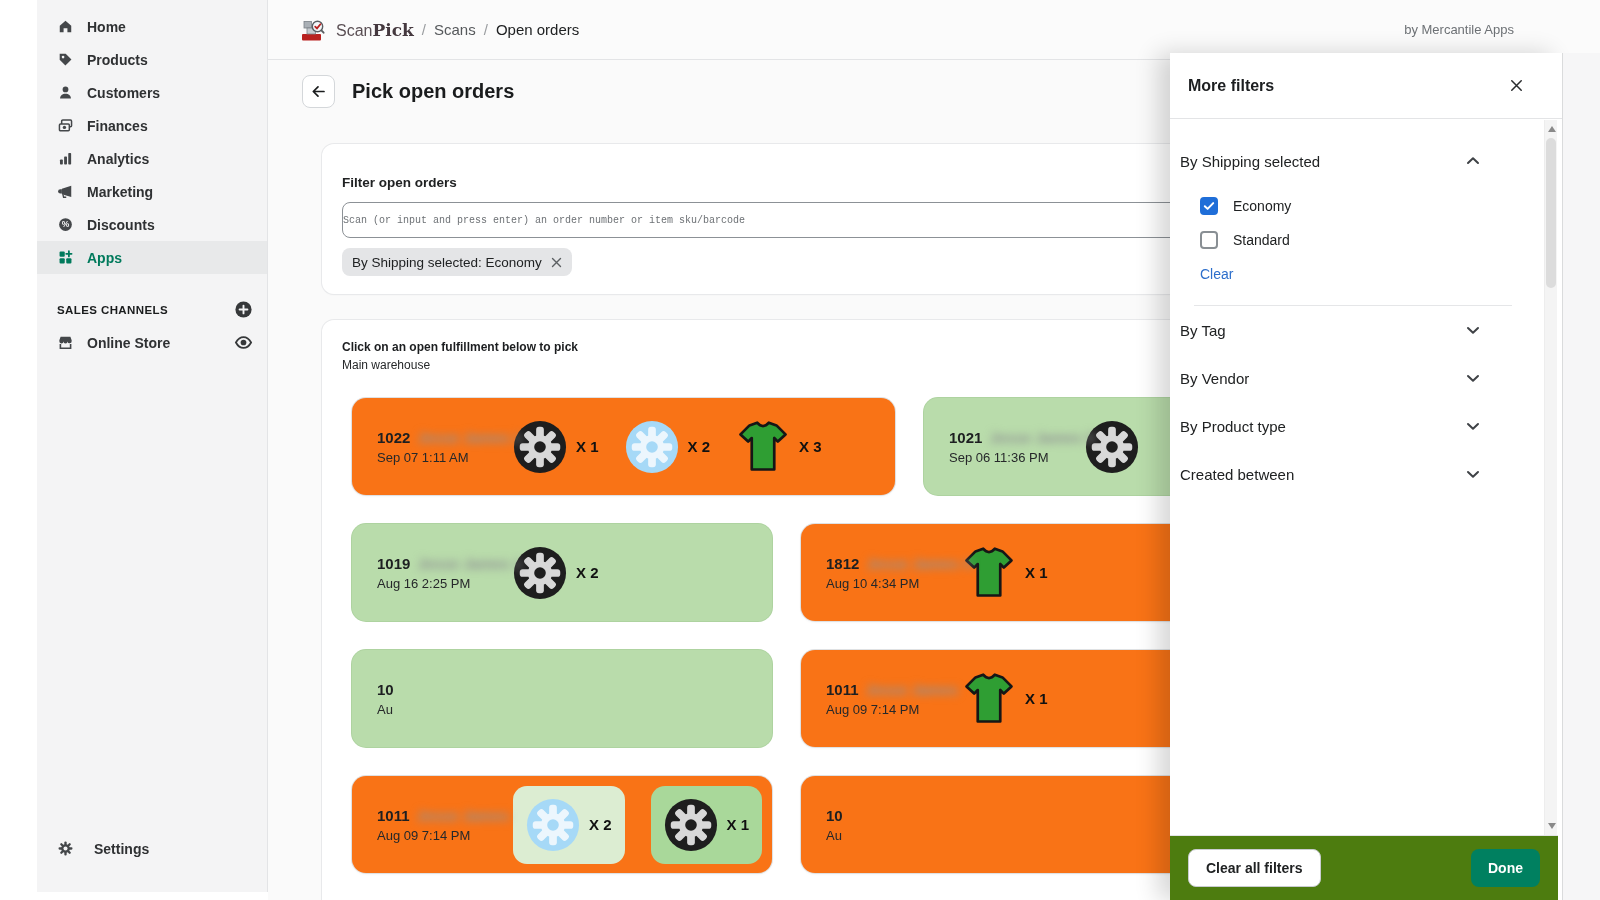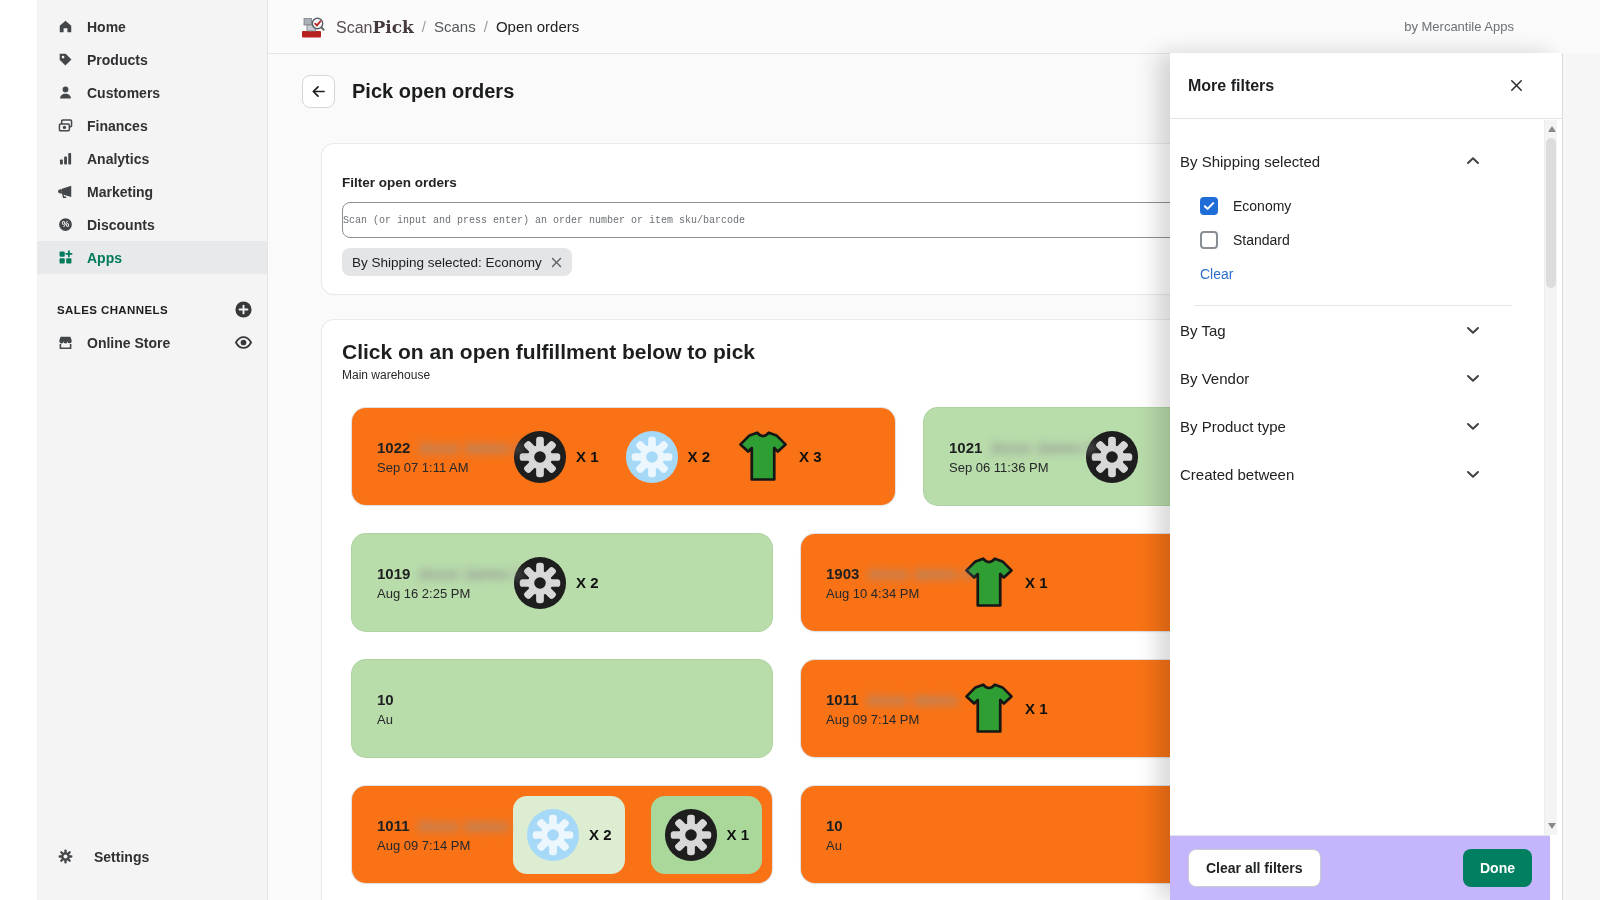--- a/index.html
+++ b/index.html
@@ -1,36 +1,36 @@
 <!DOCTYPE html>
 <html style="--accent-green: #008060; --checkbox-blue: #1f6ed8; --link-blue: #2c6ecb; --card-green: #b9dcab; --chip-light-green: #dcedd2; --chip-green: #a9d89a; --tshirt-green: #2f9e33; --gear-blue-bg: #a6d9f7;"><head>
 <meta charset="utf-8">
 <style>
   * { margin:0; padding:0; box-sizing:border-box; }
   html,body { background:#ffffff; }
   body { font-family:"Liberation Sans", sans-serif; color:#202223; }
   .screen { position:relative; width:1600px; height:900px; overflow:hidden; background:#fff; }
 
   
-  .sidebar { position:absolute; left:37px; top:0; bottom:0; width:231px; background:#f4f4f5;
+  .sidebar { position:absolute; left:37px; top:0; bottom:8px; width:231px; background:#f4f4f5;
              border-right:1px solid #e3e4e6; display:flex; flex-direction:column; padding-top:10px; z-index:2; }
   .nav-item { display:flex; align-items:center; gap:13px; height:33px; padding:0 14px 0 20px;
               font-size:14px; font-weight:600; color:#2f3133; cursor:pointer; }
   .nav-item.active { background:#e8e9ea; color:#007a5c; }
   .nav-icon { width:17px; height:17px; display:inline-flex; align-items:center; justify-content:center; color:#44474a; flex:0 0 17px; }
   .nav-item.active .nav-icon { color:#007a5c; }
   .nav-badge { margin-left:auto; background:#e0e1e3; border-radius:10px; font-size:11.5px; font-weight:500;
                padding:3px 9px; color:#202223; }
   .sales-header { margin-top:19px; height:33px; display:flex; align-items:center; gap:12px;
                   padding:0 14px 0 20px; font-size:11.5px; font-weight:600; letter-spacing:.4px; color:#1a1c1d; }
   .right-ico { margin-left:auto; width:19px; height:19px; display:inline-flex; }
   .settings-row { margin-top:auto; margin-bottom:27px;gap:20px; }
 
   
-  .topbar { position:absolute; left:268px; right:0; top:0; height:54px; background:#fbfbfb;
+  .topbar { position:absolute; left:268px; right:0; top:0; height:60px; background:#fbfbfb;
             border-bottom:1px solid #e3e4e6; display:flex; align-items:center; padding:0 86px 0 32px; z-index:4; }
   .logo-ico { width:26px; height:26px; margin-right:10px; display:inline-flex; }
   .logo-scan { font-size:16px; color:#5a4f54; }
   .logo-pick { font-family:"DejaVu Serif", serif; font-size:17px; font-weight:bold; color:#45393f; }
   .crumb-sep { color:#9a9da0; font-size:15px; margin:0 8px; }
   .crumb { font-size:15px; color:#55585b; }
   .crumb.current { color:#202223; }
   .byline { margin-left:auto; font-size:13px; color:#6d7175; }
 
   
@@ -45,21 +45,21 @@
   .filter-card { margin-top:36px; height:150px; padding:19px 20px; }
   .filter-label { font-size:13.5px; font-weight:600; color:#202223;margin-top:12px; }
   .scan-input { display:block; margin-top:12px; width:1138px; height:36px; border:1px solid #8c9196; border-radius:8px;
                 padding:0 0; font-size:10px; font-family:Liberation Mono, monospace; color:#202223; background:#fff; }
   .scan-input::placeholder { color:#6d7175; }
   .chip { display:inline-flex; align-items:center; gap:8px; margin-top:10px; height:28px; background:#e4e5e7;
           border-radius:8px; padding:0 9px 0 10px; font-size:13.5px; color:#202223; cursor:pointer; }
   .chip-x { display:inline-flex; width:13px; height:13px; }
 
   .pick-card { margin-top:26px; height:600px; padding:20px; }
-  .pick-title { font-size:21px; font-weight:700; color:#1c1e20; }
+  .pick-title { font-size:12px; font-weight:700; color:#1c1e20; }
   .pick-sub { font-size:12px; color:#26282a; margin-top:4px; }
 
   .grid { margin:26px 0 0 10px; width:1128px; display:flex; flex-wrap:wrap; gap:29px; }
   .ocard { height:97px; border-radius:14px; background:#f97316; display:flex; align-items:center; padding-left:25px;
            box-shadow:0 0 0 1px #dfe1e3, 0 1px 3px rgba(0,0,0,.06); cursor:pointer; }
   .ocard.green { background:var(--card-green); box-shadow:0 0 0 1px #aed3a0; }
   .w543 { width:543px; } .w352 { width:420px; } .wide { width:1128px; }
   .oinfo { width:136px; flex:0 0 136px; }
   .onum { display:flex; align-items:baseline; gap:7px; font-size:15px; font-weight:700; color:#1d1f21; white-space:nowrap; }
   .oname { font-weight:600; color:#8e9092; filter:blur(4px); }
@@ -92,21 +92,21 @@
   .clear-link { display:inline-block; margin:7px 0 0 20px; font-size:14px; color:var(--link-blue); cursor:pointer; }
   .pdivider { height:1px; background:#e5e6e8; margin:22px 12px 0 14px; }
 
   .vscroll { position:absolute; top:67px; bottom:65px; right:5px; width:13px; background:#f4f4f4;
              border-left:1px solid #ededed; }
   .varrow { position:absolute; left:3px; width:0; height:0; border-left:4px solid transparent; border-right:4px solid transparent; }
   .varrow.up { top:6px; border-bottom:6px solid #8a8a8a; }
   .varrow.down { bottom:6px; border-top:6px solid #8a8a8a; }
   .vthumb { position:absolute; left:1px; top:18px; width:10px; height:150px; background:#dcdcdc; border-radius:5px; }
 
-  .panel-footer { position:absolute; left:0; right:12px; bottom:0; height:65px; background:#c4b5fd;
+  .panel-footer { position:absolute; left:0; right:4px; bottom:0; height:65px; background:#4d7c0f;
                   border-top:1px solid #e3e4e6; display:flex; align-items:center; padding:0 18px; }
   .btn-clear-all { height:38px; padding:0 17px; background:#fff; border:1px solid #c9ccd0; border-radius:8px;
                    font-size:14px; font-weight:600; color:#202223; font-family:"Liberation Sans",sans-serif; cursor:pointer; }
   .btn-done { margin-left:auto; height:38px; padding:0 17px; background:var(--accent-green); border:none; border-radius:8px;
               font-size:14px; font-weight:700; color:#fff; font-family:"Liberation Sans",sans-serif; cursor:pointer; }
 
   .right-strip { position:absolute; right:0; top:53px; bottom:0; width:38px; background:#f6f6f7;
                  border-left:1px solid #dadbdc; z-index:6; }
 </style>
 </head>
@@ -389,21 +389,21 @@
                     <circle cx="28" cy="28" r="6" fill="#1e1e1e"></circle>
                   </svg>
                 </span>
                 <span class="qty">X 2</span>
               </div>
             </div>
           </div>
           <div class="ocard w352">
             <div class="oinfo">
               <div class="onum">
-                <span>1903</span>
+                <span>1812</span>
                 <span class="oname">Jesse James 4</span>
               </div>
               <div class="odate">Aug 10 4:34 PM</div>
             </div>
             <div class="items">
               <div class="item">
                 <span class="prod-icon">
                   <svg viewBox="0 0 60 58" width="56" height="54">
                     <path d="M15 5 L23.5 2 Q30 9.5 36.5 2 L45 5 L55 15 L46.5 23 L42.5 19 L42.5 54 L17.5 54 L17.5 19 L13.5 23 L5 15 Z" fill="#2f9e33" stroke="#161616" stroke-width="3" stroke-linejoin="round"></path>
                   </svg>

